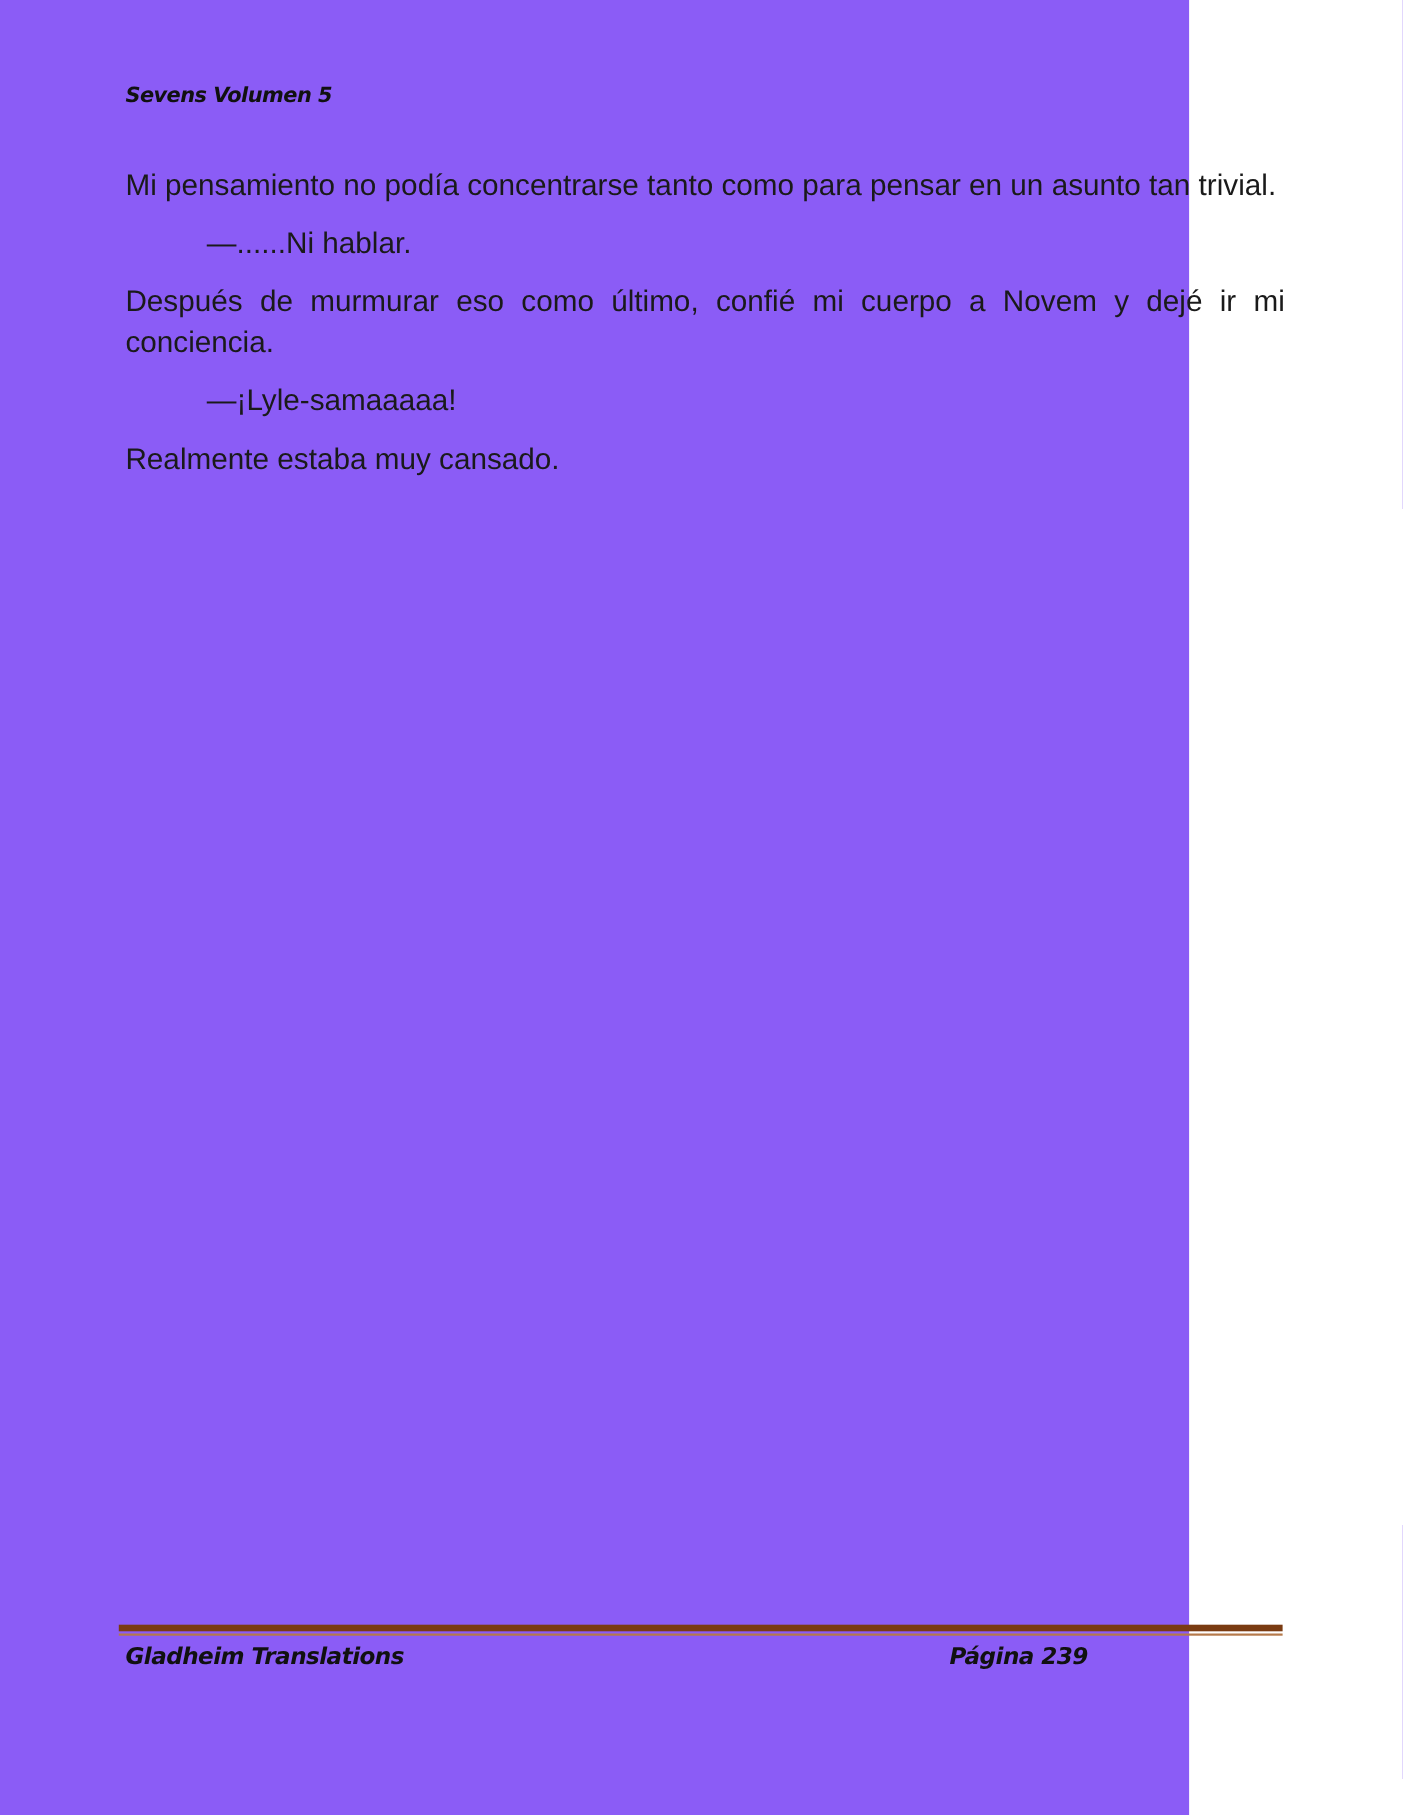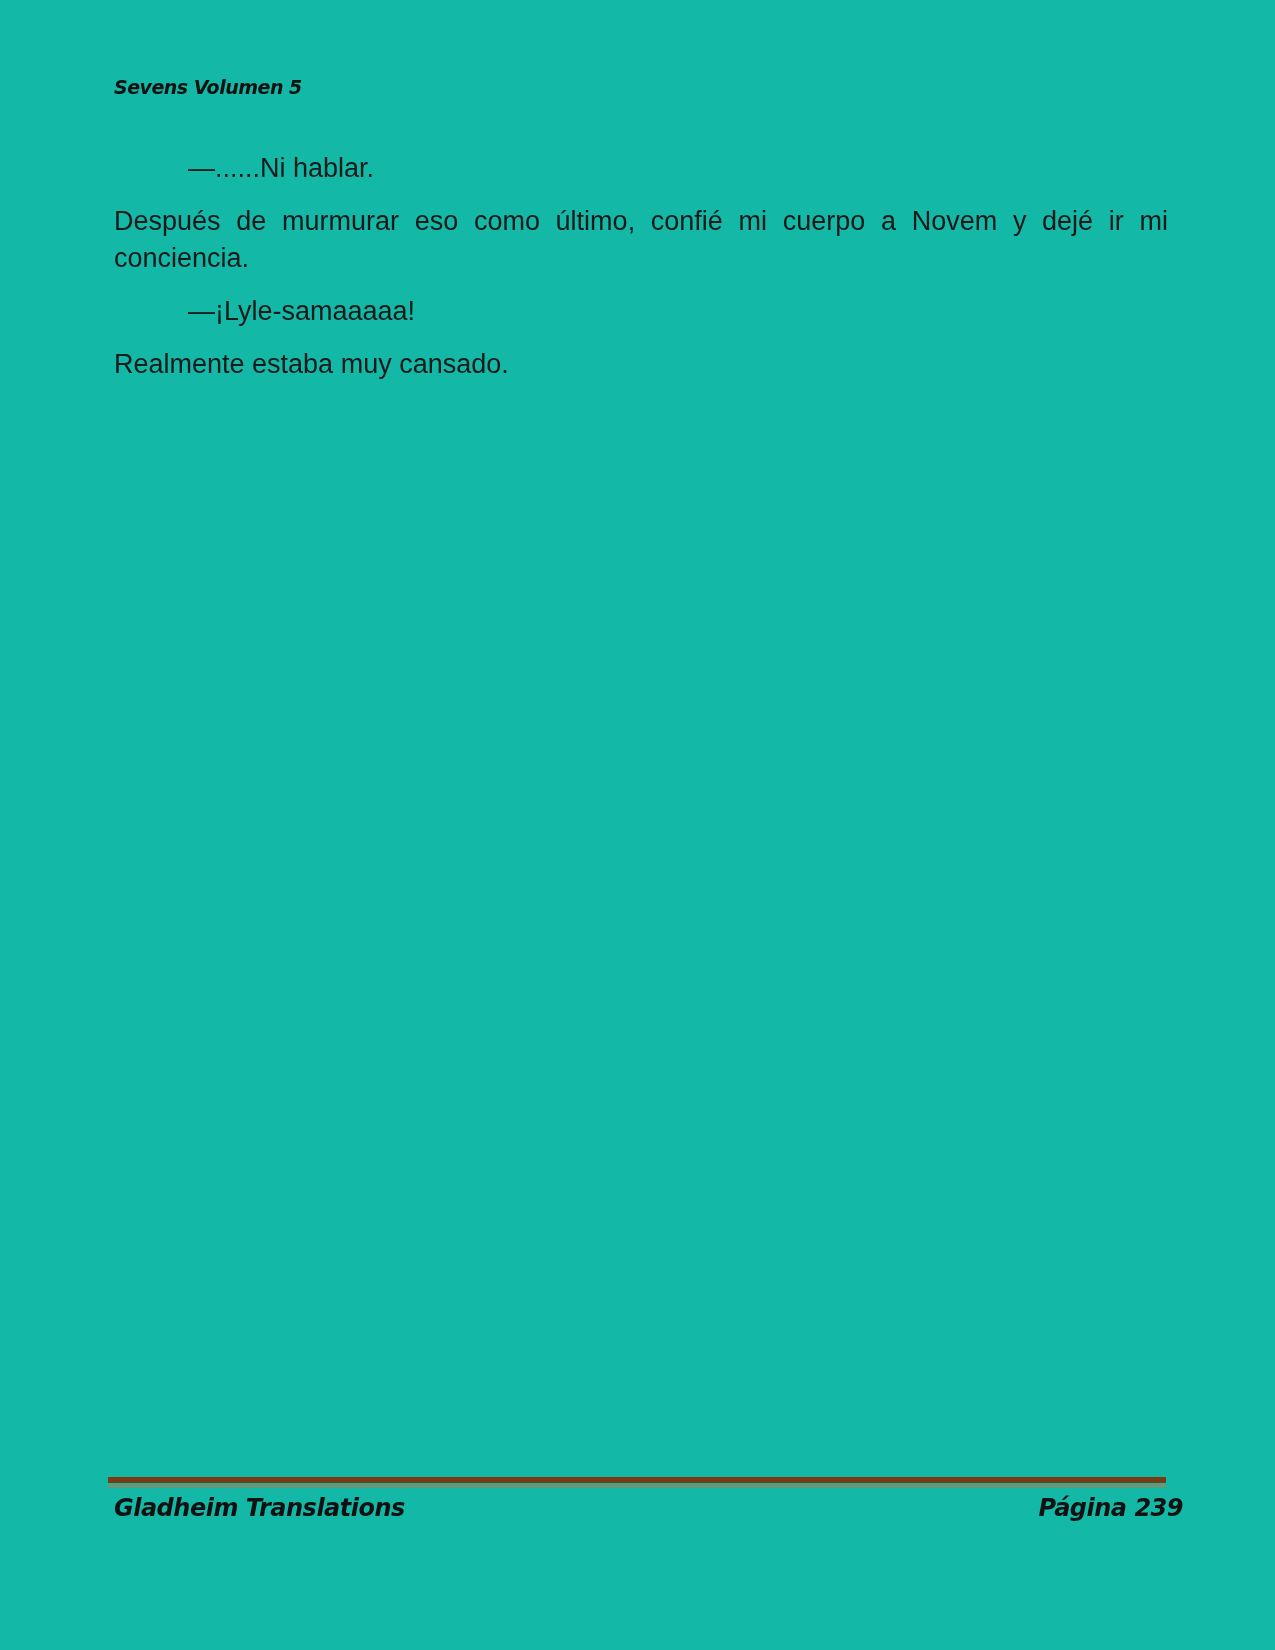--- a/index.html
+++ b/index.html
@@ -1,47 +1,48 @@
 <!DOCTYPE html>
 <html><head>
 <meta charset="utf-8">
 <style>
   html, body { margin:0; padding:0; background:#ffffff; }
   body { width:1275px; height:1650px; position:relative; overflow:hidden; }
-  .page { position:absolute; left:0; top:0; width:1275px; height:1650px; background:#14b8a6; }
+  .page { position:absolute; left:0; top:0; width:1081px; height:1650px; background:#8b5cf6; }
   .header-title {
     position:absolute; left:114px; top:76px;
     font-family:"DejaVu Sans", sans-serif; font-weight:bold; font-style:italic;
     font-size:19px; color:#111; letter-spacing:-0.5px;
   }
   .body-text {
     position:absolute; left:114px; top:150px; width:1054px;
     font-family:"Liberation Sans", sans-serif; font-size:27px; color:#1a1a1a;
     line-height:37px; text-align:justify;
   }
   .body-text p { margin:0 0 16px 0; }
   .body-text p.dialog { padding-left:74px; margin-bottom:16px; }
   .footer-rule { position:absolute; left:108px; width:1058px; }
   .rule-thick { top:1477px; height:6px; background:#7a3b12; }
   .rule-thin { top:1485px; height:2px; background:#b5794a; }
   .footer-left, .footer-right {
     position:absolute; top:1494px;
     font-family:"DejaVu Sans", sans-serif; font-weight:bold; font-style:italic;
-    font-size:24px; color:#111; letter-spacing:-0.5px;
+    font-size:21px; color:#111; letter-spacing:-0.5px;
   }
   .footer-left { left:114px; }
   .footer-right { right:92px; }
 </style>
 </head>
 <body>
 
 <div class="page">
   <div class="header-title">Sevens Volumen 5</div>
 
   <div class="body-text">
+    <p>Mi pensamiento no podía concentrarse tanto como para pensar en un asunto tan trivial.</p>
     <p class="dialog">—......Ni hablar.</p>
     <p>Después de murmurar eso como último, confié mi cuerpo a Novem y dejé ir mi conciencia.</p>
     <p class="dialog">—¡Lyle-samaaaaa!</p>
     <p>Realmente estaba muy cansado.</p>
   </div>
 
   <div class="footer-rule rule-thick"></div>
   <div class="footer-rule rule-thin"></div>
   <div class="footer-left">Gladheim Translations</div>
   <div class="footer-right">Página 239</div>

